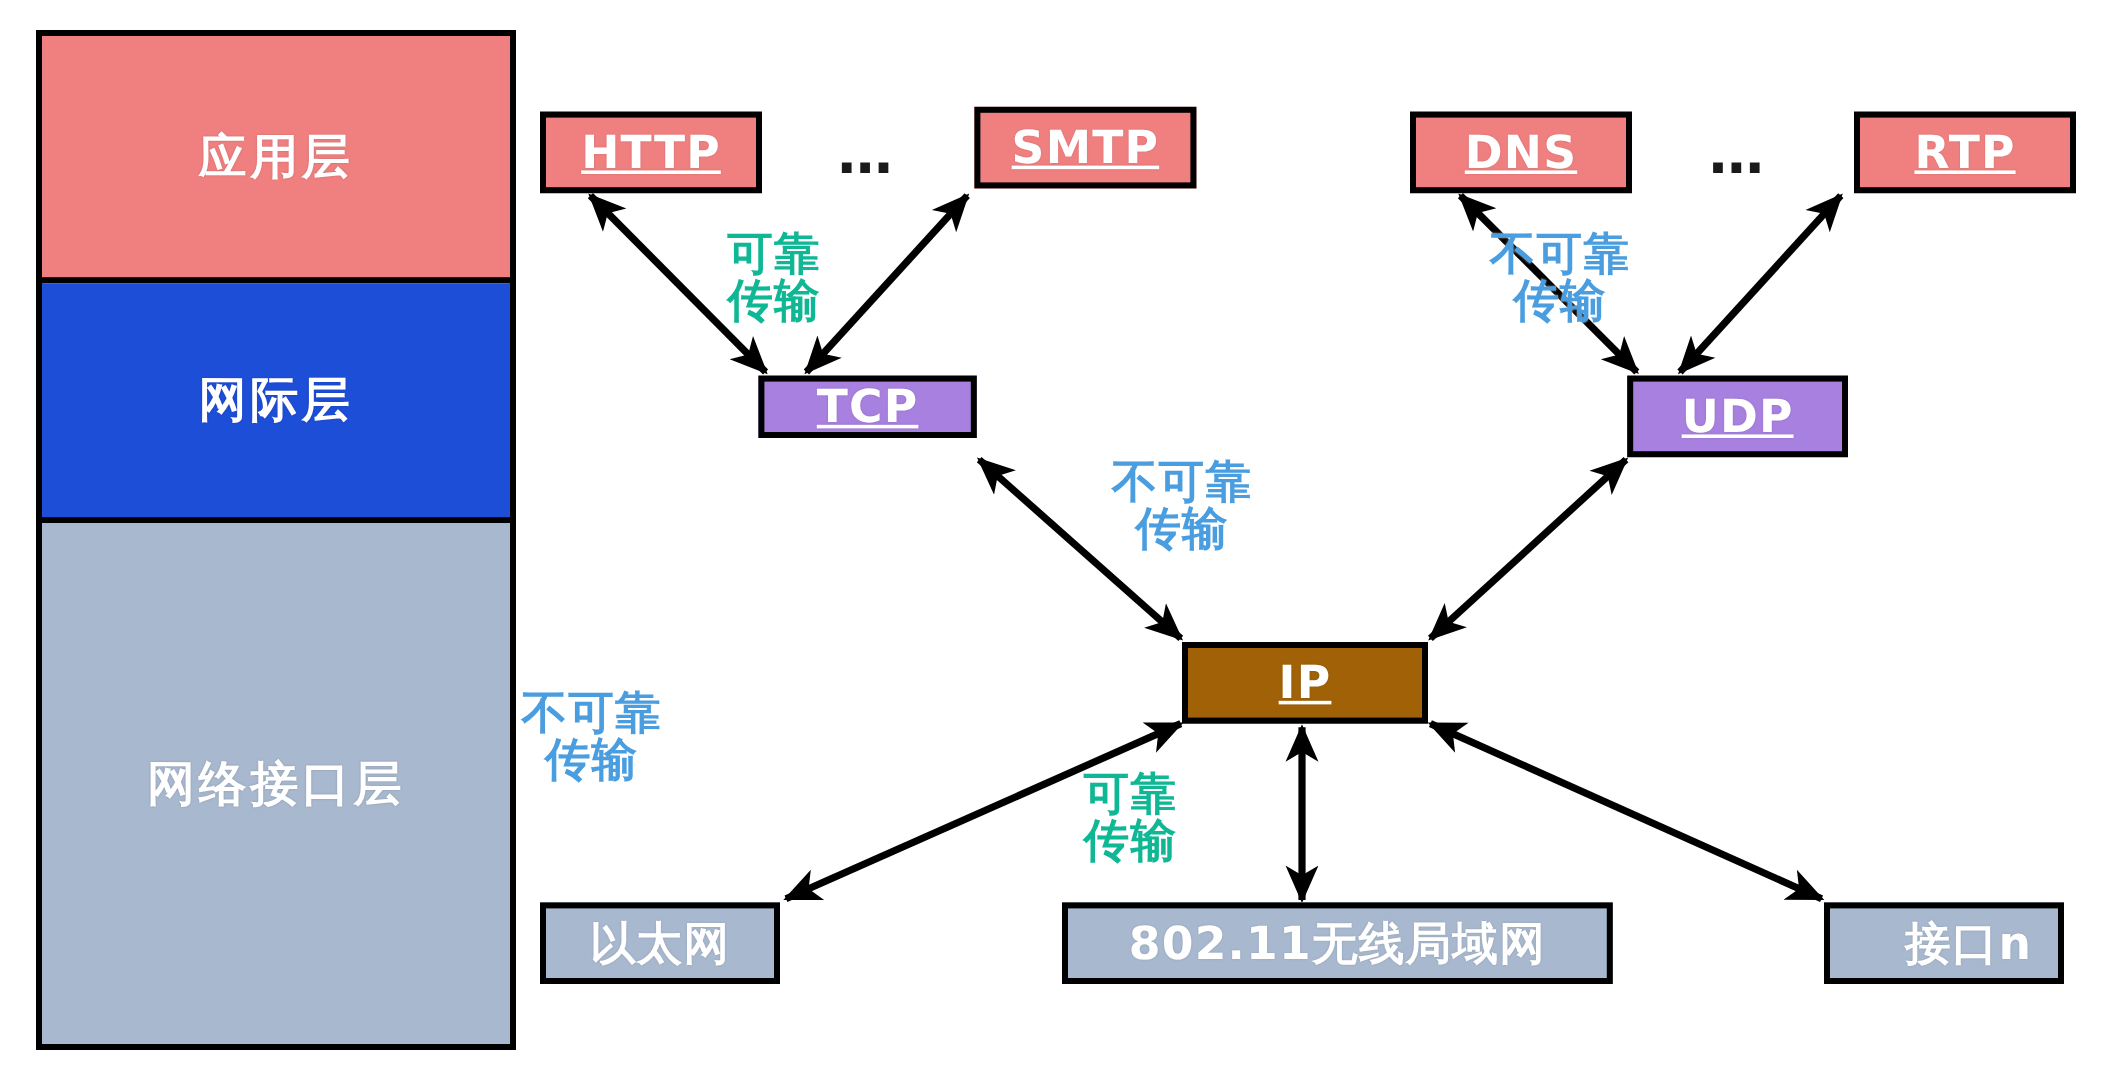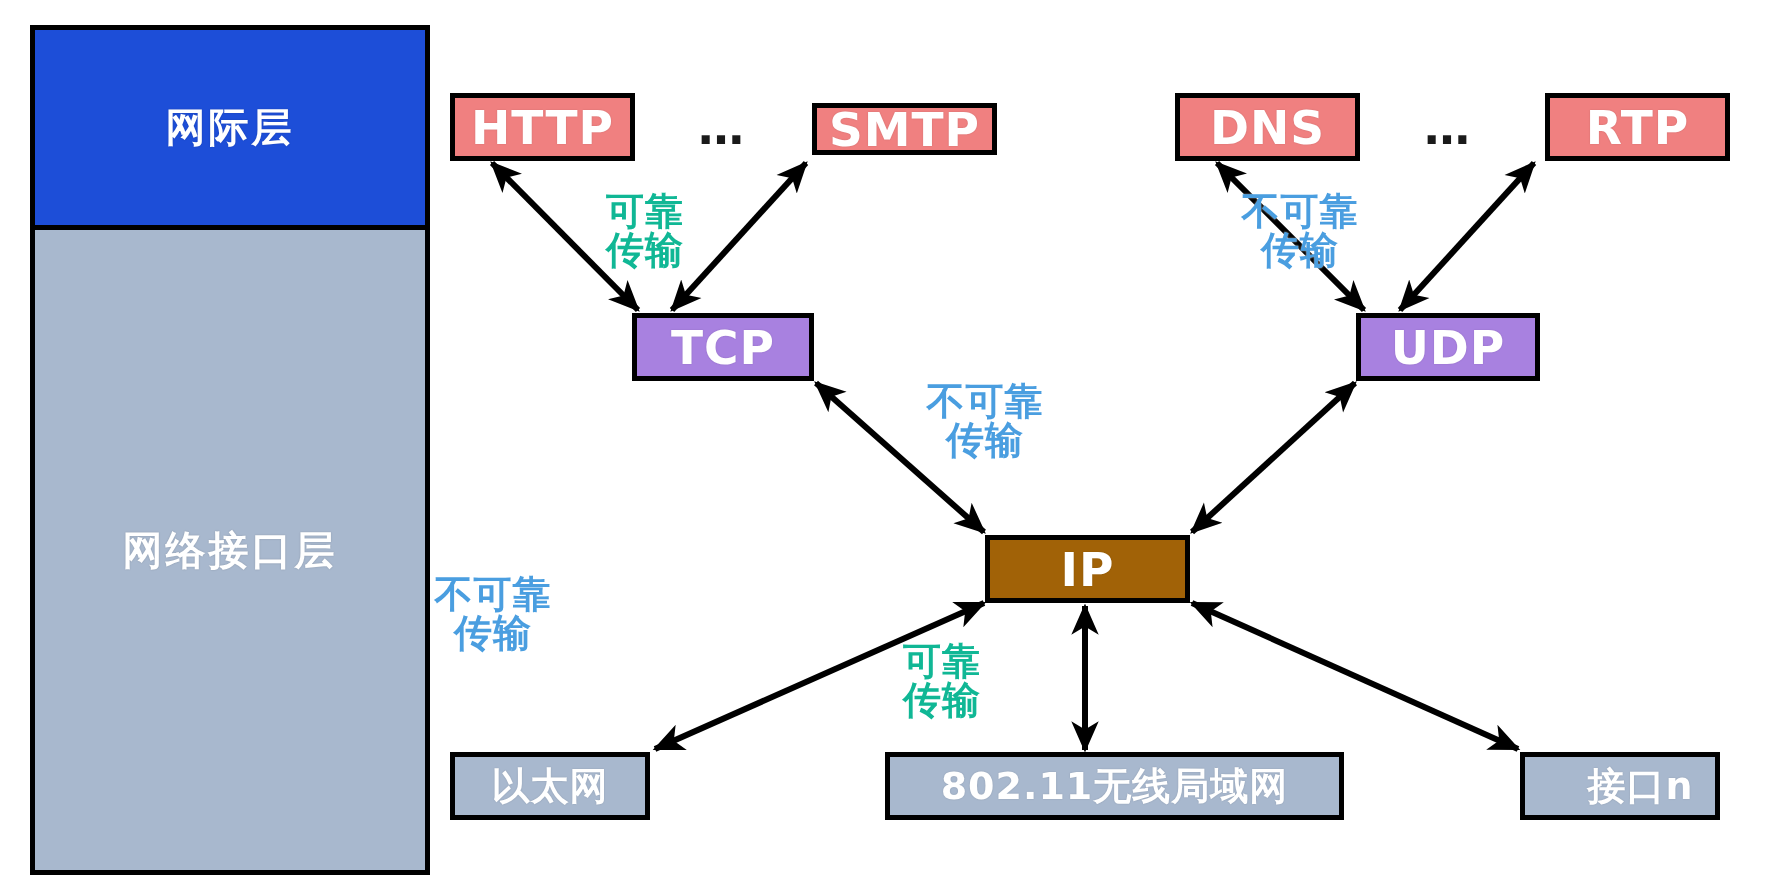--- a/index.html
+++ b/index.html
@@ -66,21 +66,21 @@
     color: #ffffff;
     font-weight: bold;
     white-space: nowrap;
     text-shadow: 0 0 2px rgba(0,0,0,0.14);
   }
   .node-app  { background: #F08080; }
   .node-tran { background: #A881E0; }
   .node-net  { background: #a16207; }
   .node-link { background: #A8B8CE; }
 
-  .lbl-lat  { font-size: 47px; letter-spacing: 1px; }
+  .lbl-lat  { font-size: 38px; letter-spacing: 1px; text-decoration: underline; }
   .lbl-cjk-sm { font-size: 38px; letter-spacing: 1px; }
 
   
   .ellipsis {
     position: absolute;
     color: #1a1a1a;
     font-size: 46px;
     font-weight: bold;
     letter-spacing: 9px;
     line-height: 1;
@@ -115,20 +115,23 @@
     z-index: 3;
     pointer-events: none;
   }
 </style>
 </head>
 <body>
 
 <div id="canvas">
 
   <div class="stack">
+    <div class="layer layer-app">
+      <span class="layer-label">应用层</span>
+    </div>
     <div class="layer layer-net">
       <span class="layer-label">网际层</span>
     </div>
     <div class="layer layer-link">
       <span class="layer-label">网络接口层</span>
     </div>
   </div>
 
   <svg id="arrows" viewBox="0 0 1770 895" xmlns="http://www.w3.org/2000/svg">
     <defs>
@@ -157,35 +160,35 @@
       <line x1="1192" y1="603" x2="1518" y2="749"></line>
     </g>
   </svg>
 
   <div class="node node-app" style="left:450px; top:93px; width:185px; height:68px;">
     <span class="lbl-lat">HTTP</span>
   </div>
 
   <div class="ellipsis" style="left:698px; top:105px;">…</div>
 
-  <div class="node node-app" style="left:812px; top:103px; width:185px; height:52px;">
+  <div class="node node-app" style="left:812px; top:89px; width:185px; height:68px;">
     <span class="lbl-lat">SMTP</span>
   </div>
 
   <div class="node node-app" style="left:1175px; top:93px; width:185px; height:68px;">
     <span class="lbl-lat">DNS</span>
   </div>
 
   <div class="ellipsis" style="left:1424px; top:105px;">…</div>
 
   <div class="node node-app" style="left:1545px; top:93px; width:185px; height:68px;">
     <span class="lbl-lat">RTP</span>
   </div>
 
-  <div class="node node-tran" style="left:632px; top:313px; width:182px; height:68px;">
+  <div class="node node-tran" style="left:632px; top:313px; width:182px; height:52px;">
     <span class="lbl-lat">TCP</span>
   </div>
 
   <div class="node node-tran" style="left:1356px; top:313px; width:184px; height:68px;">
     <span class="lbl-lat">UDP</span>
   </div>
 
   <div class="node node-net" style="left:985px; top:535px; width:205px; height:68px;">
     <span class="lbl-lat">IP</span>
   </div>

